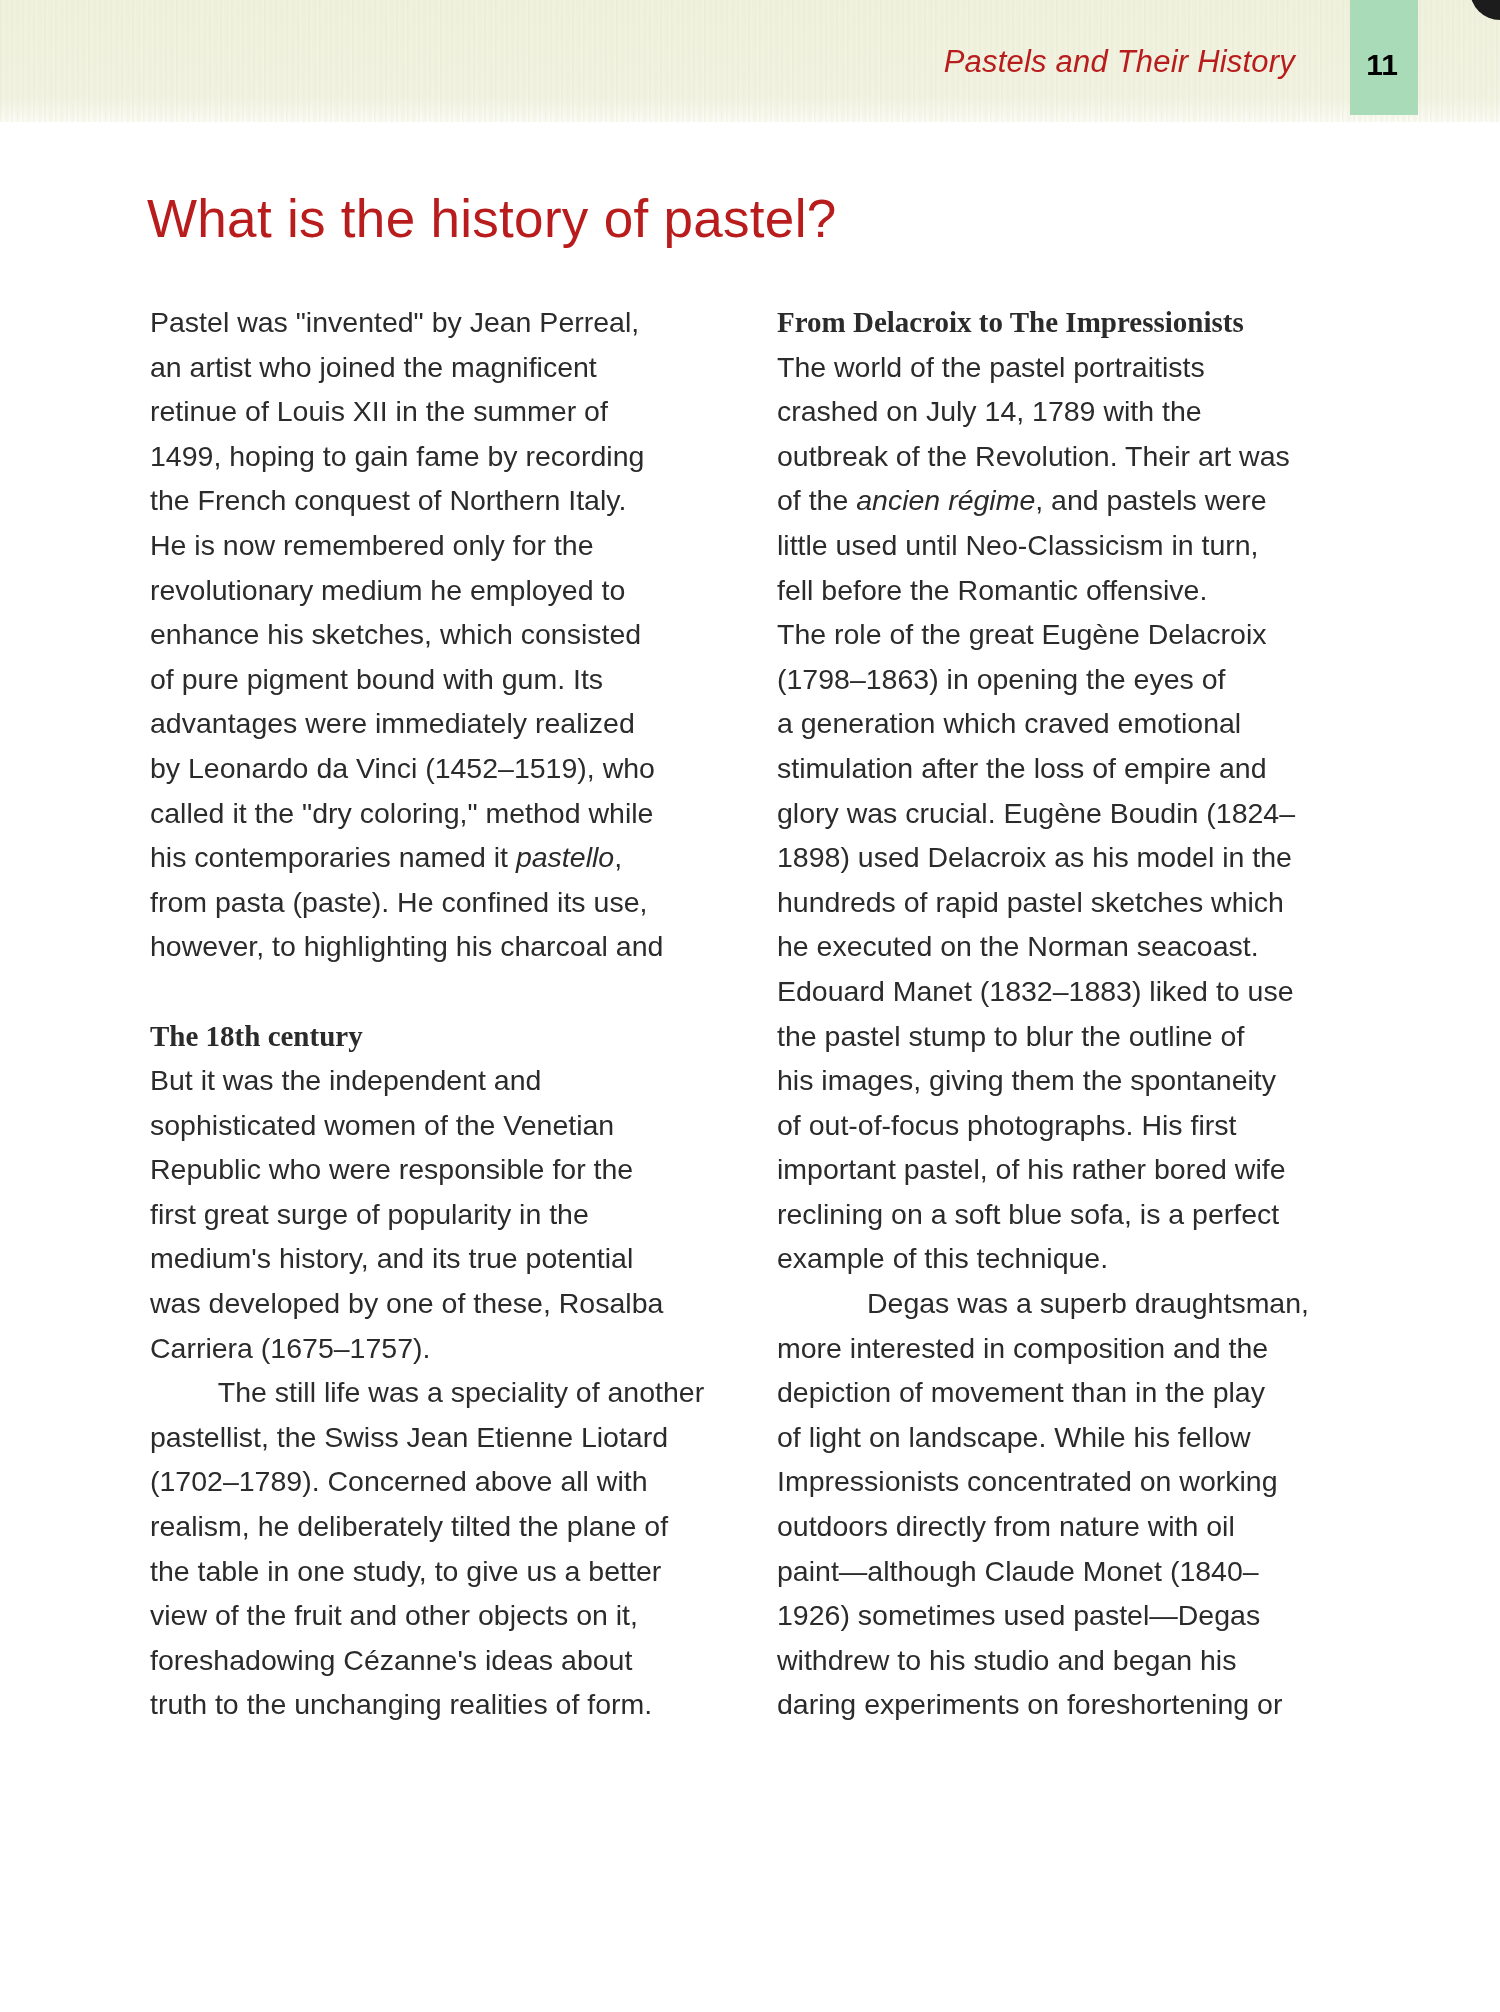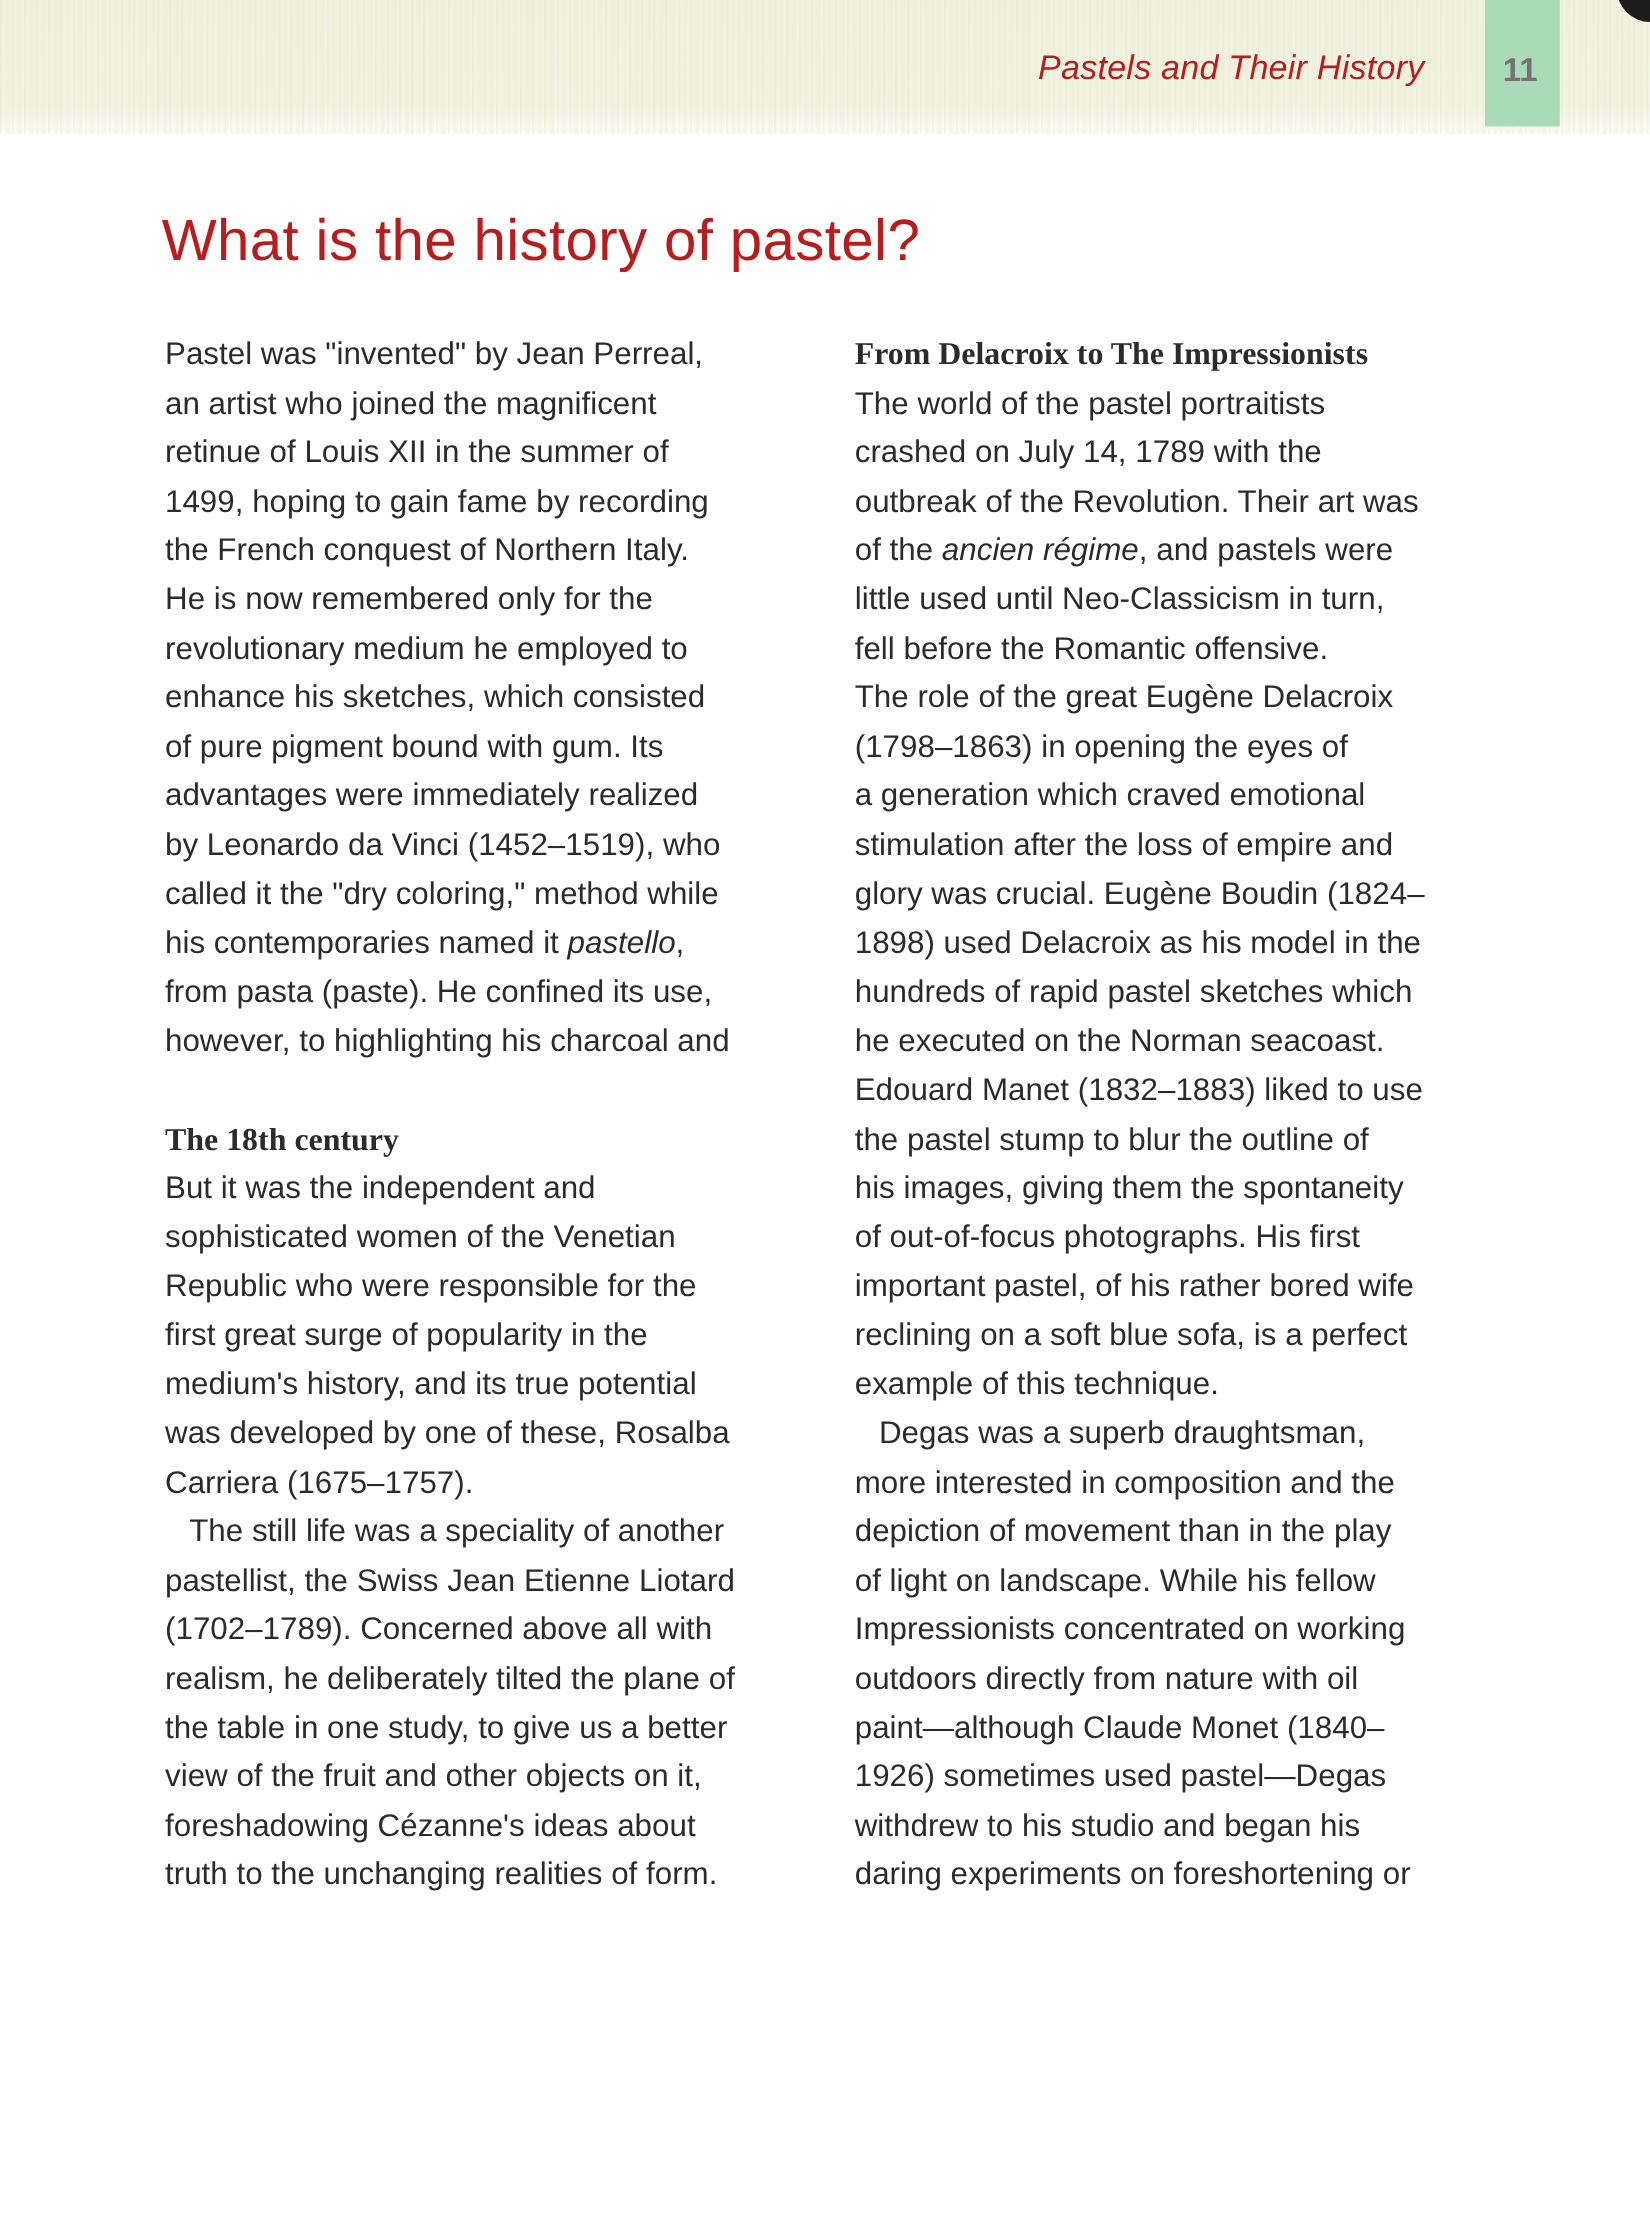--- a/index.html
+++ b/index.html
@@ -22,33 +22,33 @@
     .running-head {
       position: absolute; right: 205px; top: 44px;
       font-style: italic; font-size: 31px; color: #b91c1c; letter-spacing: 0.2px;
     }
     .page-tab {
       position: absolute; left: 1350px; top: 0; width: 68px; height: 115px;
       background: #a9dbb8;
     }
     .page-number {
       position: absolute; left: 1350px; top: 48px; width: 64px; text-align: center;
-      font-weight: bold; font-size: 30px; color: #737373;
+      font-weight: bold; font-size: 30px; color: #000000;
     }
     .title {
       position: absolute; left: 147px; top: 188px;
       font-size: 53px; font-weight: normal; color: #b91c1c; margin: 0; letter-spacing: 0.3px;
     }
     .col { position: absolute; width: 600px; font-size: 28.5px; line-height: 44.6px; color: #2b2b2b; }
     .col-left { left: 150px; top: 300px; }
     .col-right { left: 777px; top: 300px; }
     .line { display: block; white-space: nowrap; }
     .subhead { font-family: "Liberation Serif", "DejaVu Serif", serif; font-weight: bold; font-size: 29px; }
     .gap { height: 44.6px; }
-    .indent { padding-left: 22px; }
+    .indent { padding-left: 22px; text-align: center; }
     em { font-style: italic; }
   </style>
 </head>
 <body>
 
 <div class="header-band"></div>
 <div class="corner"></div>
 <div class="running-head">Pastels and Their History</div>
 <div class="page-tab"></div>
 <div class="page-number">11</div>

